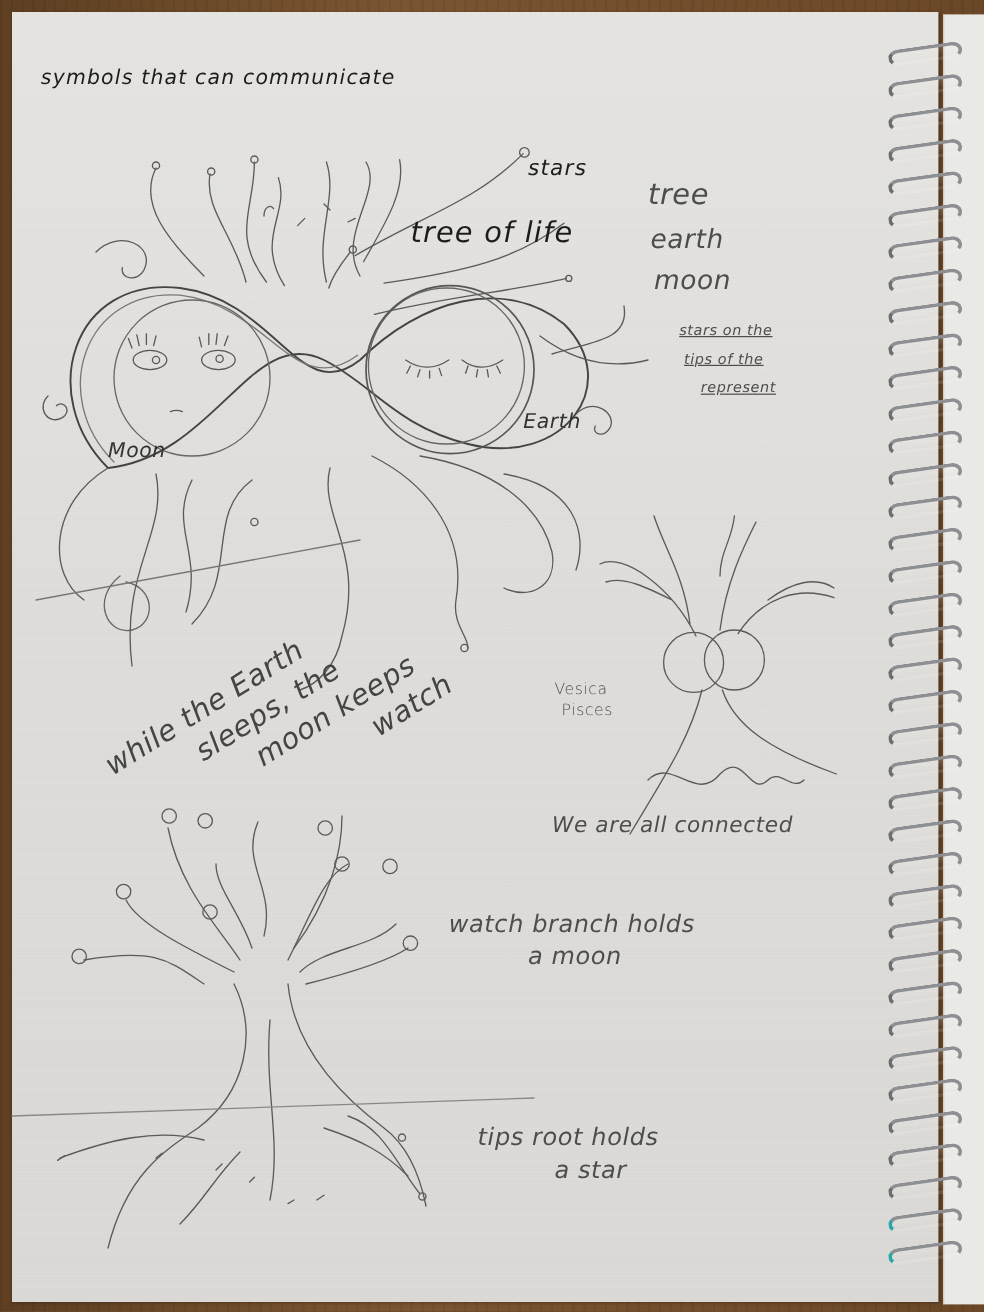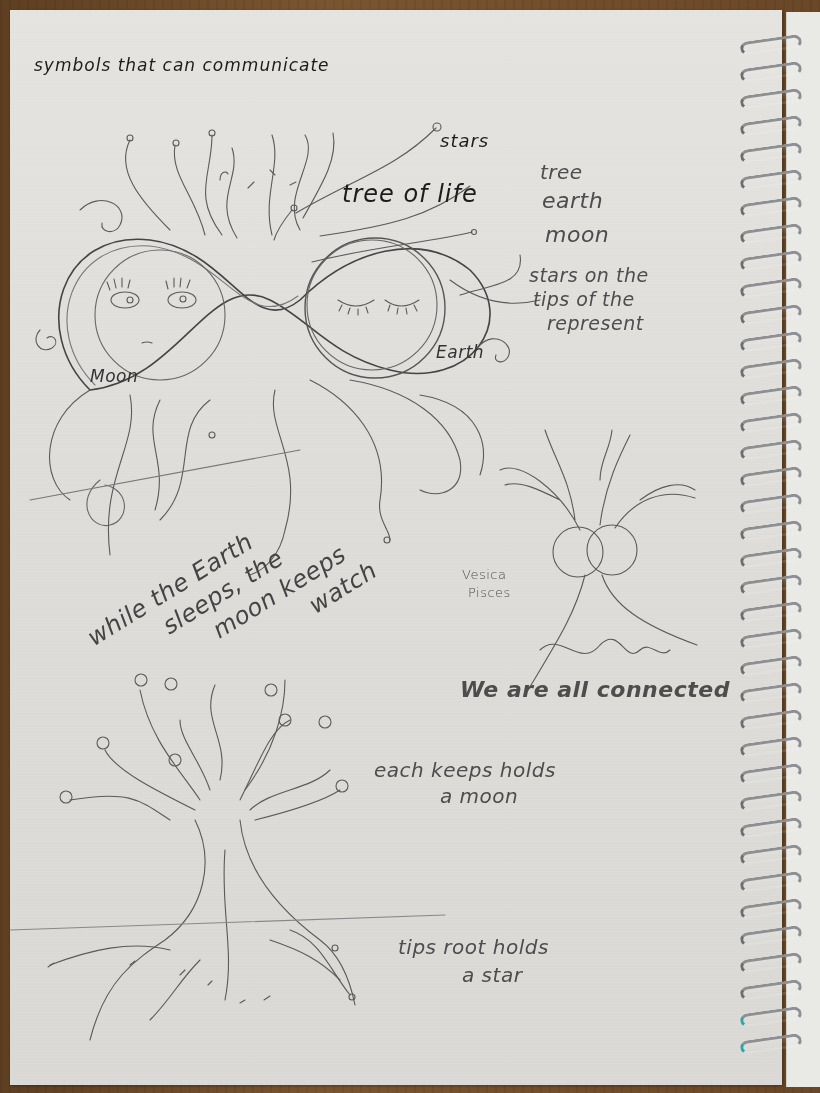--- a/index.html
+++ b/index.html
@@ -198,48 +198,48 @@
   <div class="coil" style="top:1017px; border-left-color:#2aa7a8"></div>
 </div>
 
 <div class="hw ink" style="left:34px; top:36px;">
   <div>symbols that can communicate</div>
 </div>
 
 <div class="hw ink" style="left:440px; top:112px; font-size:18px;">stars</div>
 <div class="hw ink" style="left:342px; top:165px; font-size:24px;">tree of life</div>
 
-<div class="hw pencil" style="left:540px; top:160px; font-size:20px;">tree</div>
+<div class="hw pencil" style="left:540px; top:148px; font-size:24px;">tree</div>
 <div class="hw pencil" style="left:542px; top:188px; font-size:22px;">earth</div>
 <div class="hw pencil" style="left:545px; top:222px; font-size:22px;">moon</div>
 
-<div class="hw pencil" style="left:529px; top:263px; font-size:19px; line-height:24px;">
+<div class="hw pencil" style="left:566px; top:263px; font-size:12px; line-height:24px;text-decoration:underline;">
   <div>stars on the</div>
   <div style="padding-left:4px">tips of the</div>
   <div style="padding-left:18px">represent</div>
 </div>
 
 <div class="hw pencil" style="left:90px; top:366px; font-size:17px; color:#333;">Moon</div>
 <div class="hw pencil" style="left:436px; top:342px; font-size:17px; color:#333;">Earth</div>
 
 <div class="hw pencil" style="left:40px; top:560px; font-size:24px; line-height:28px; transform: rotate(-32deg); transform-origin: left top; color:#444;">
   <div style="position:absolute; left:0; top:80px;">while the Earth</div>
   <div style="position:absolute; left:70px; top:110px;">sleeps, the</div>
   <div style="position:absolute; left:110px; top:140px;">moon keeps</div>
   <div style="position:absolute; left:205px; top:170px;">watch</div>
 </div>
 
 <div class="hw pencil" style="left:462px; top:566px; font-size:13px; line-height:18px; font-style:normal;">
   <div>Vesica</div>
   <div style="padding-left:6px">Pisces</div>
 </div>
 
-<div class="hw pencil" style="left:460px; top:677px; font-size:22px;font-weight:bold;">We are all connected</div>
+<div class="hw pencil" style="left:460px; top:677px; font-size:18px;">We are all connected</div>
 
 <div class="hw pencil" style="left:374px; top:757px; font-size:20px; line-height:26px;">
-  <div>each keeps holds</div>
+  <div>watch branch holds</div>
   <div style="padding-left:66px">a moon</div>
 </div>
 
 <div class="hw pencil" style="left:398px; top:933px; font-size:20px; line-height:28px;">
   <div>tips root holds</div>
   <div style="padding-left:64px">a star</div>
 </div>
 
 </body></html>

